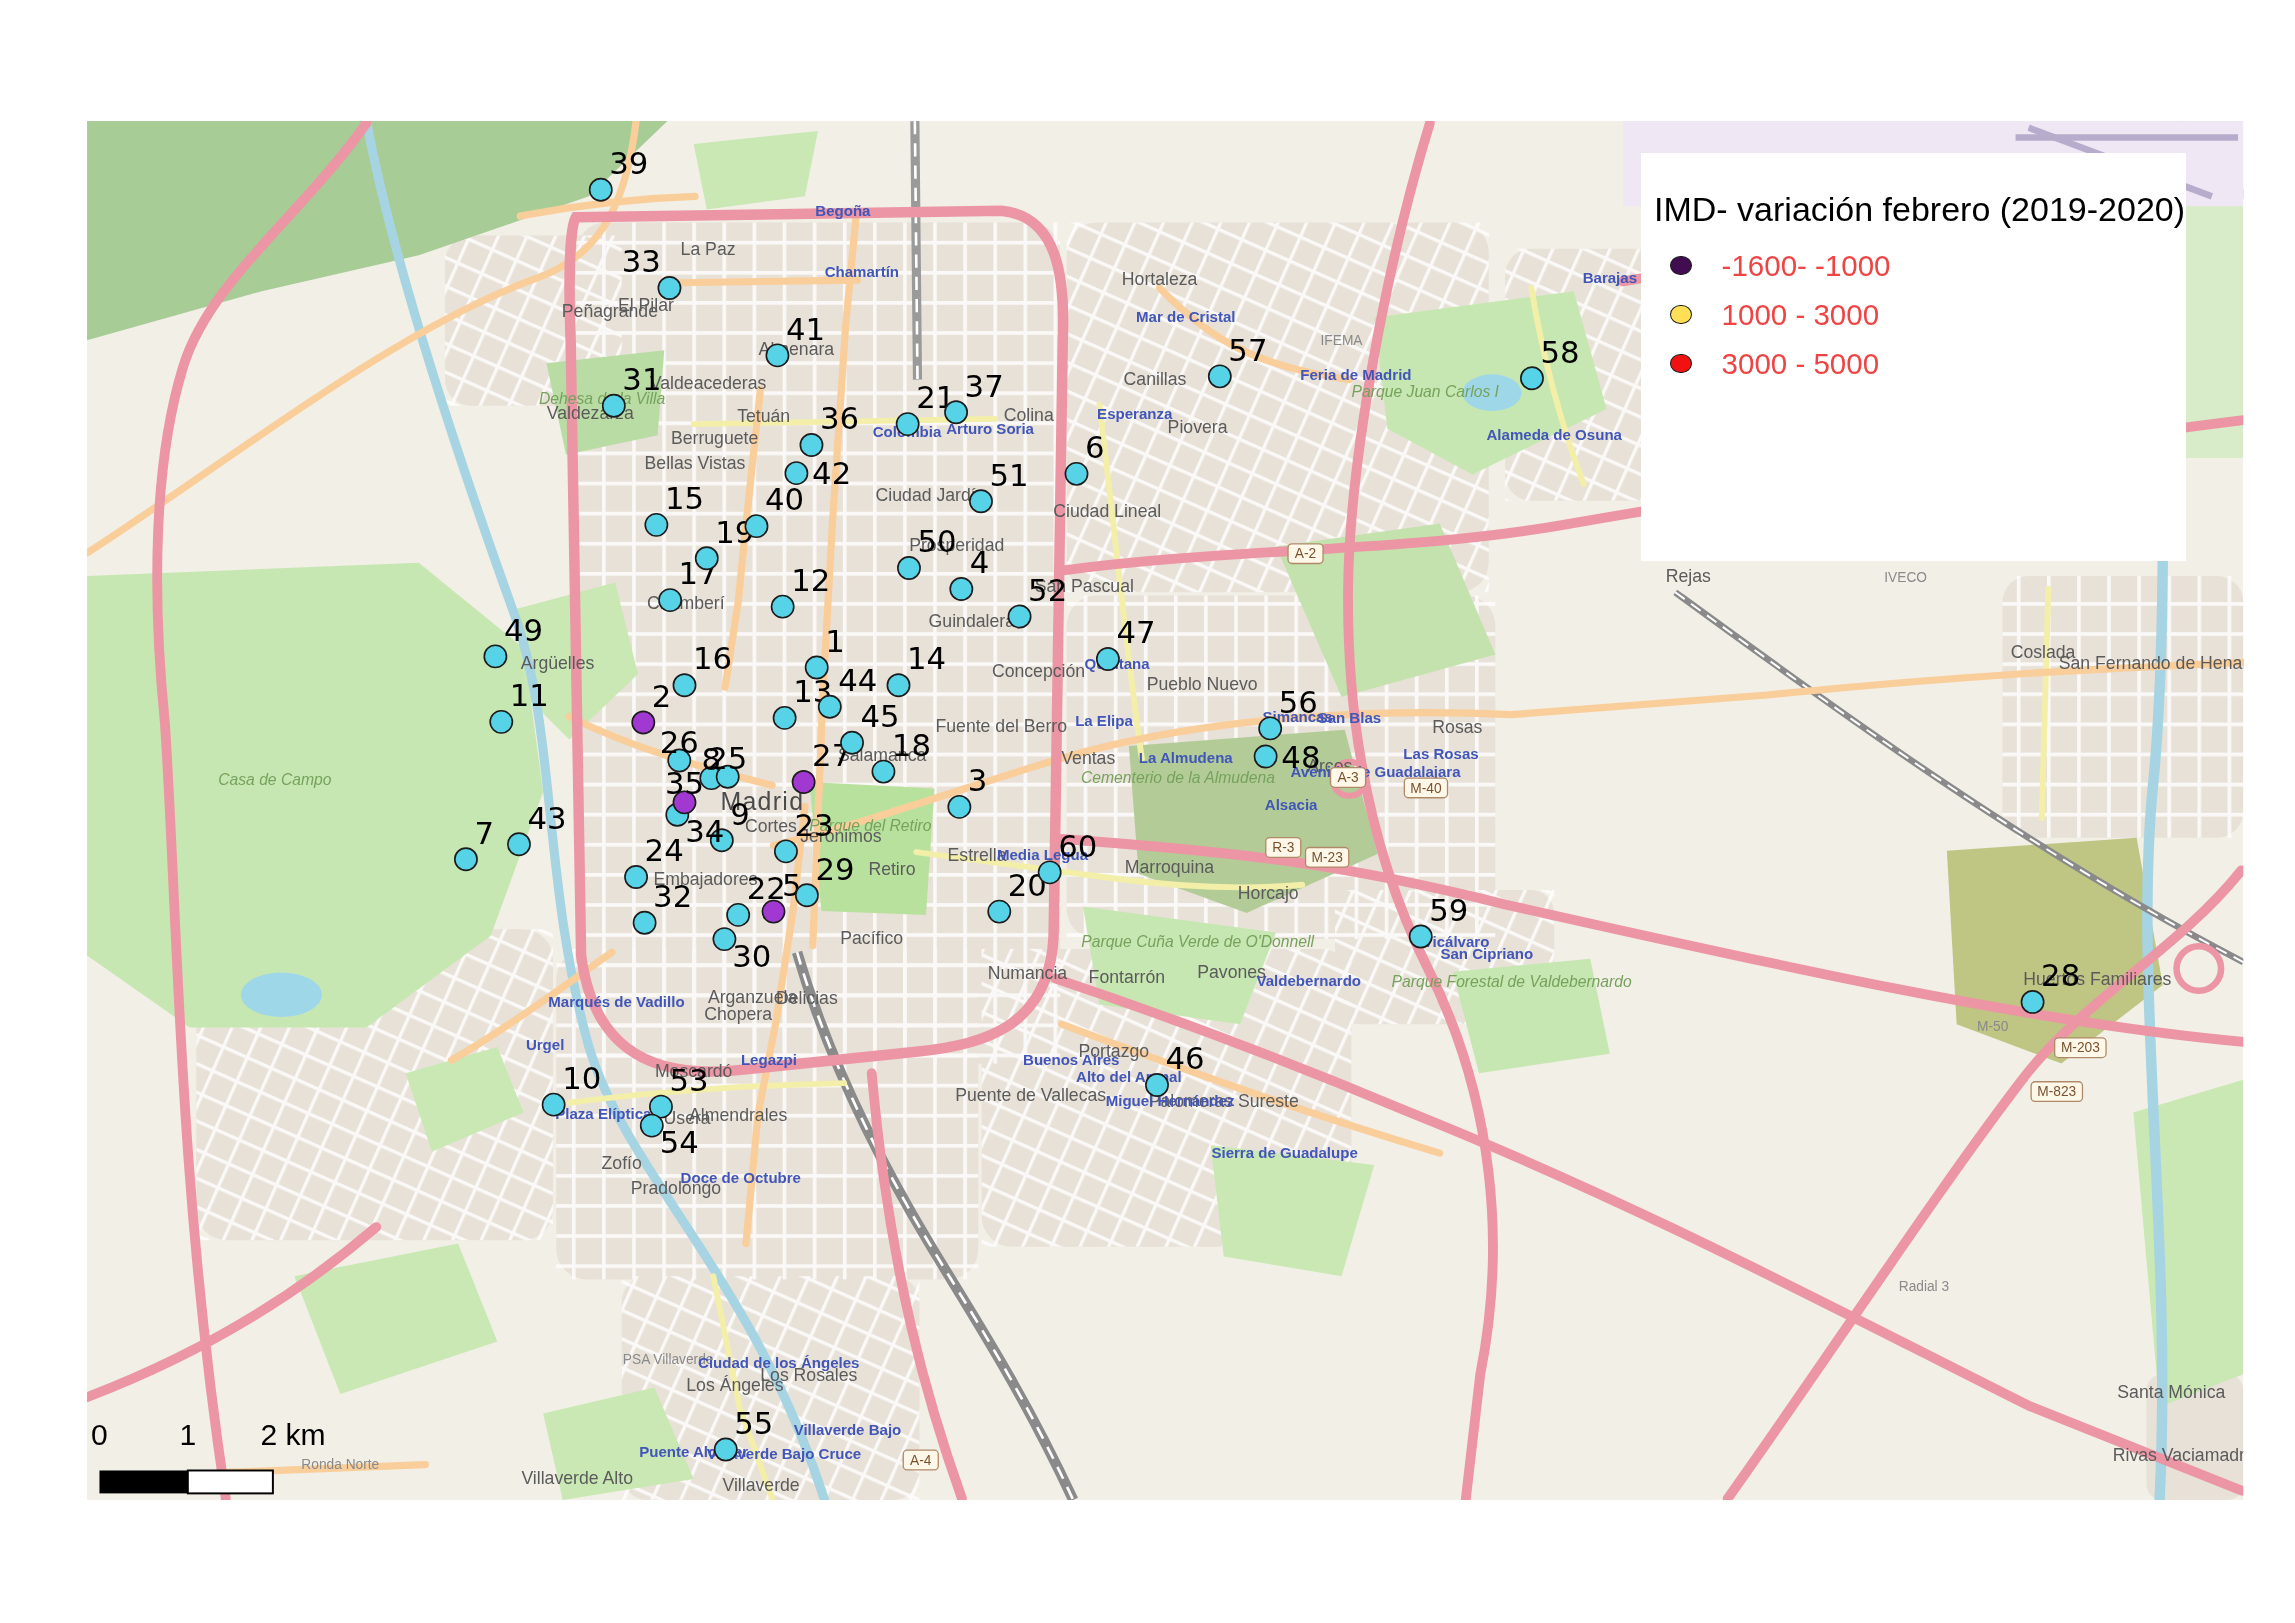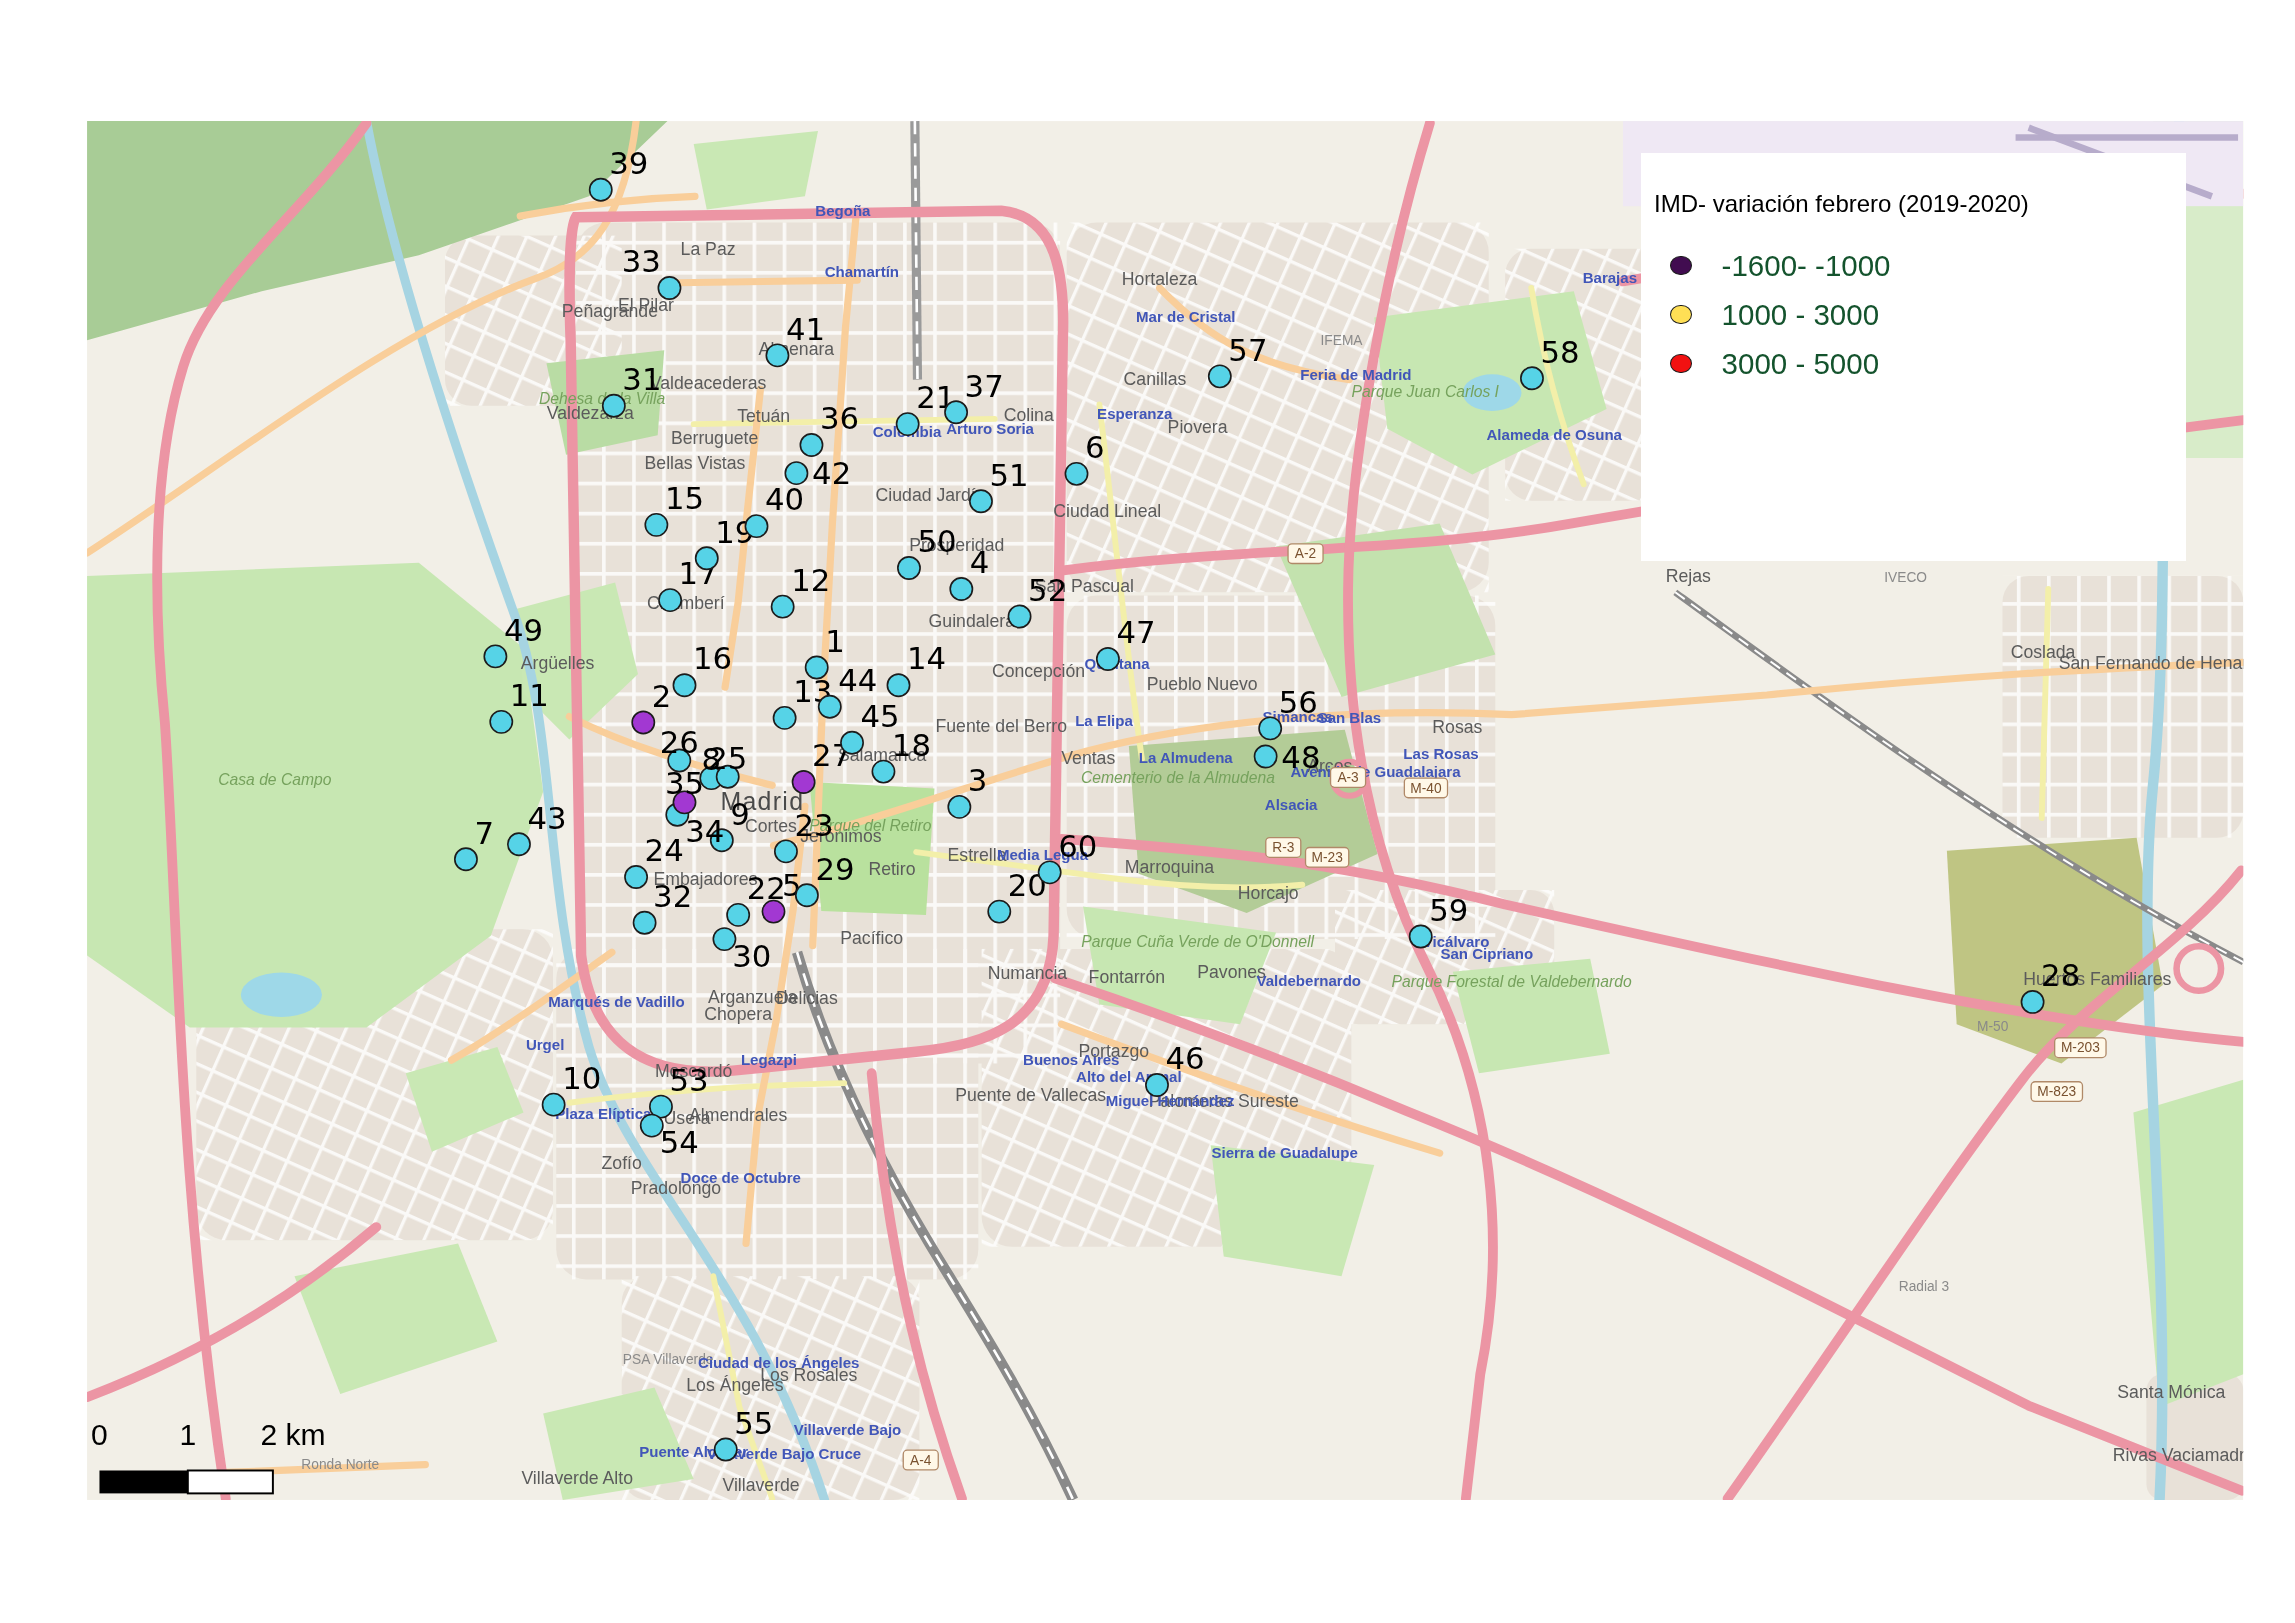--- a/index.html
+++ b/index.html
@@ -1,24 +1,24 @@
 <!DOCTYPE html>
 <html style="font-size:10.5px"><head>
 <meta charset="utf-8">
 <style>
   html,body{margin:0;padding:0;background:#ffffff;}
   .canvas{position:relative;width:2295px;height:1623px;background:#ffffff;overflow:hidden;
           font-family:"Liberation Sans",sans-serif;}
   svg{position:absolute;left:0;top:0;}
   .legend{position:absolute;left:1641px;top:153px;width:545px;height:408px;background:#ffffff;z-index:5;}
-  .legend-title{margin:37px 0 2px 13px;font-size:24px;color:#000;white-space:nowrap;}
+  .legend-title{margin:37px 0 2px 13px;font-size:34px;color:#000;white-space:nowrap;}
   .legend-items{position:absolute;left:0;top:88px;right:0;}
   .legend-row{height:49px;display:flex;align-items:center;}
   .swatch{display:inline-block;width:19.6px;height:17.7px;border-radius:50%;border:1.3px solid #1a1a1a;margin-left:29px;flex:none;}
-  .legend-label{margin-left:30px;font-size:29.5px;color:#14532d;white-space:nowrap;}
+  .legend-label{margin-left:30px;font-size:29.5px;color:#ef4444;white-space:nowrap;}
   
   text{font-family:"Liberation Sans",sans-serif;}
   .ptnum{font-family:"DejaVu Sans",sans-serif;font-size:47px;fill:#000;}
   .ml-city{font-size:38px;fill:#4a4a4a;letter-spacing:2px;}
   .ml-d{font-size:27px;fill:#5b5b5b;}
   .ml-b{font-size:23px;font-weight:bold;fill:#4156b8;}
   .ml-p{font-size:24px;font-style:italic;fill:#76a25d;}
   .ml-r{font-size:21px;fill:#8a8a8a;}
   .shield-t{font-size:21px;fill:#7a5230;}
   .sb-t{font-size:46px;fill:#000;}

